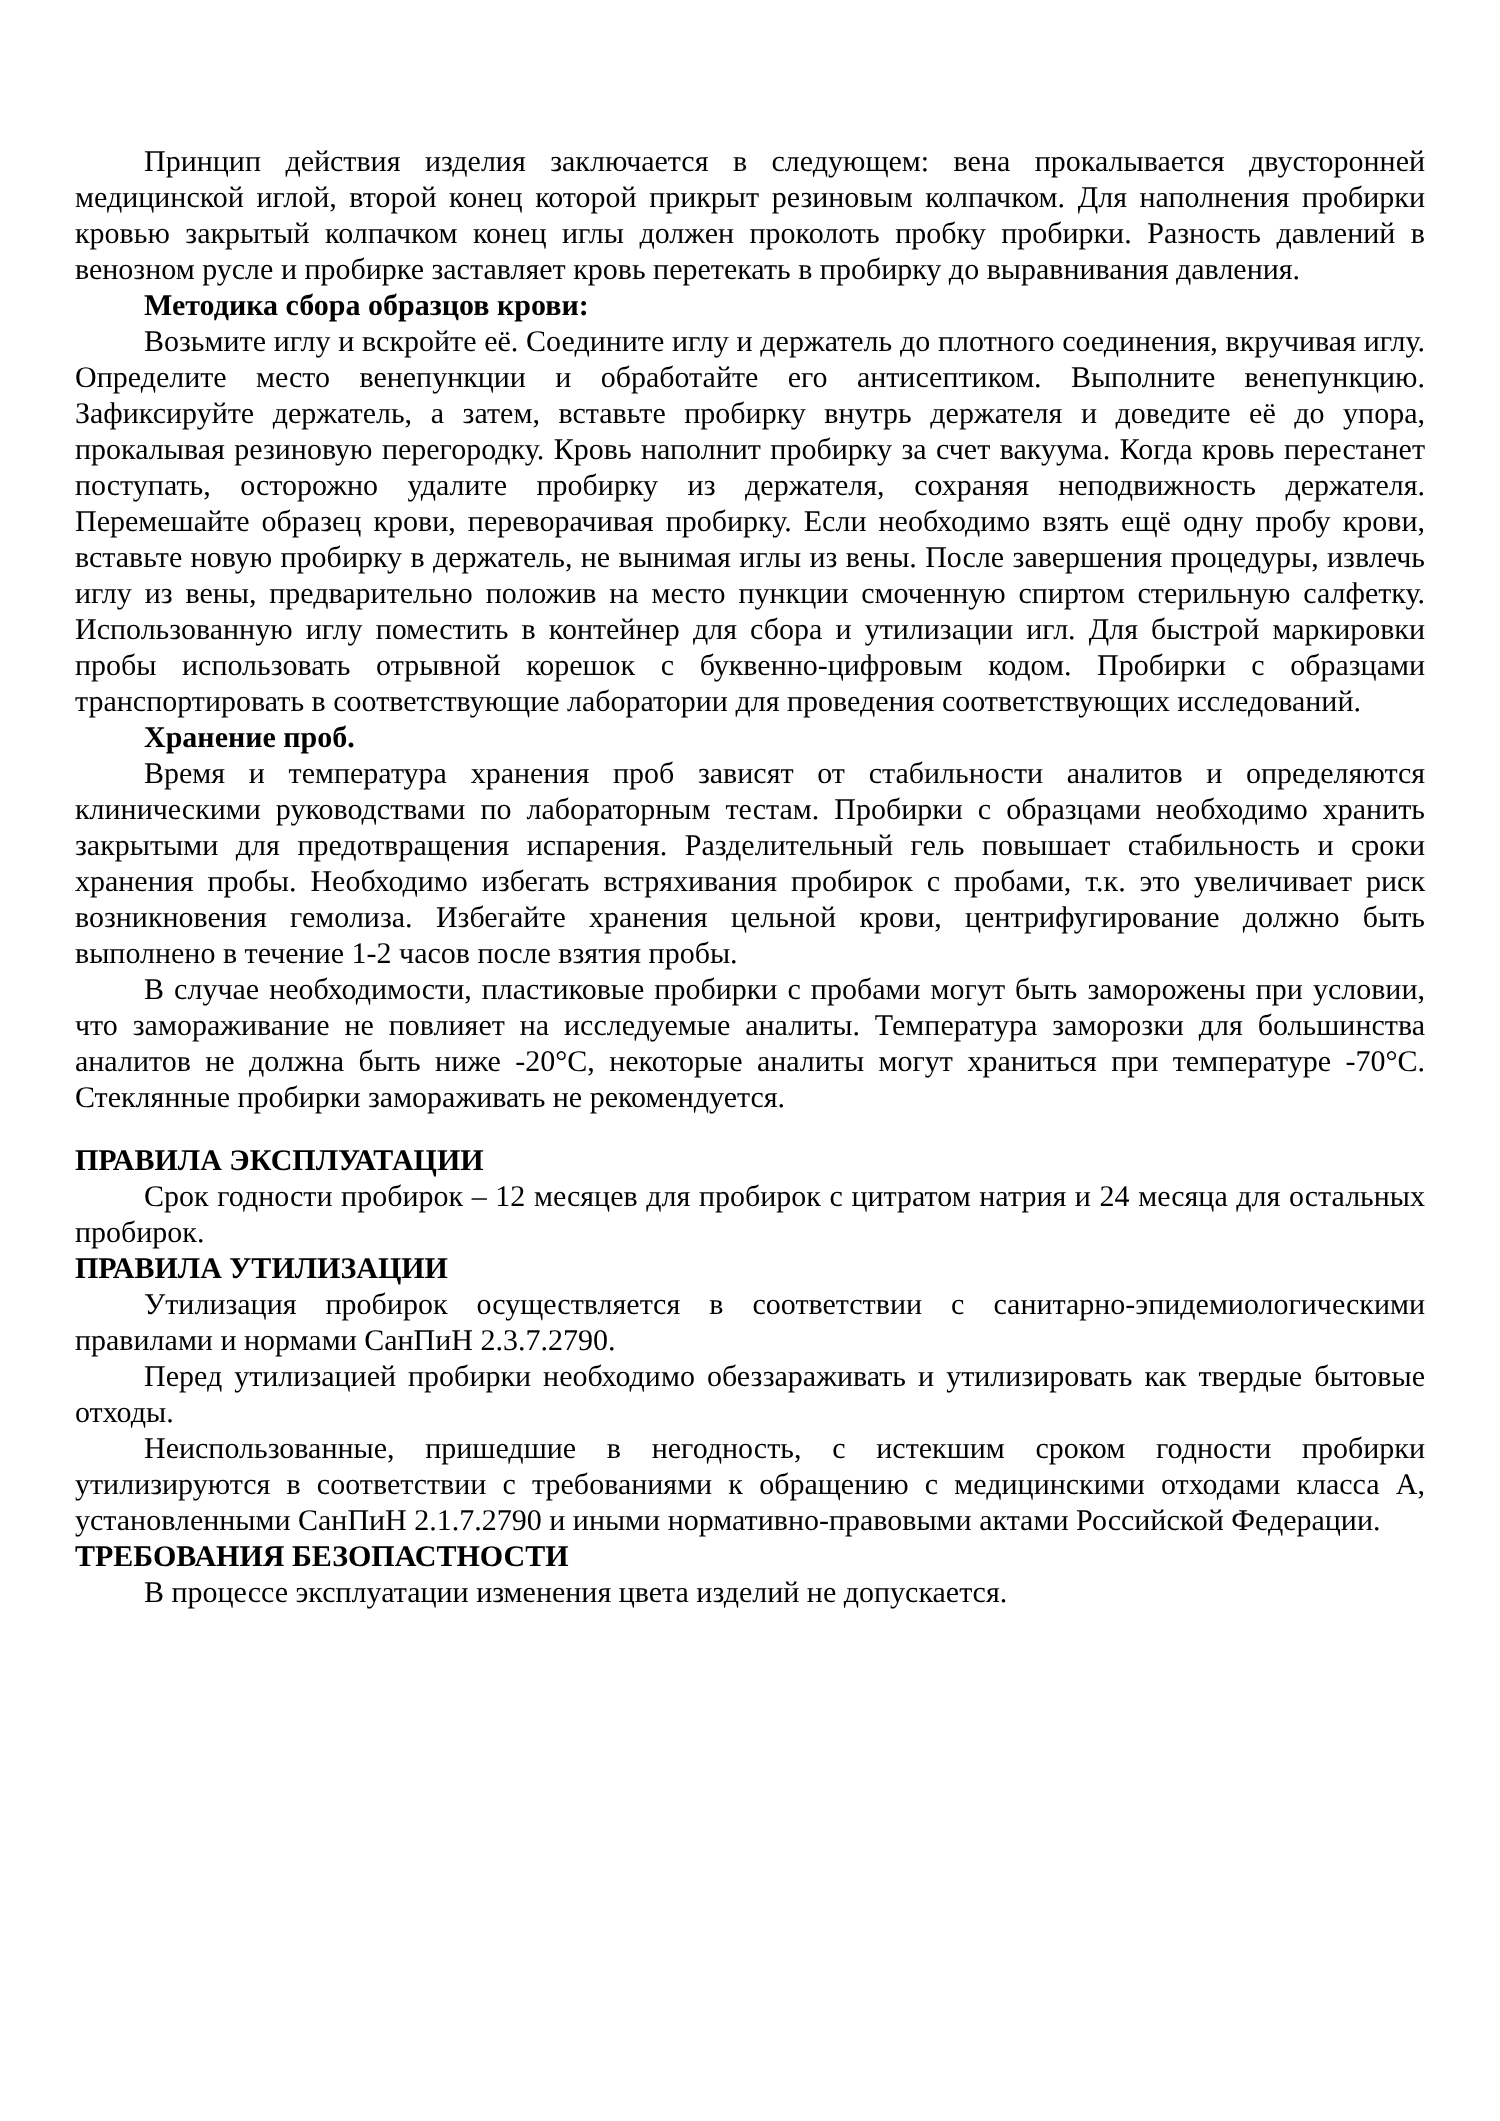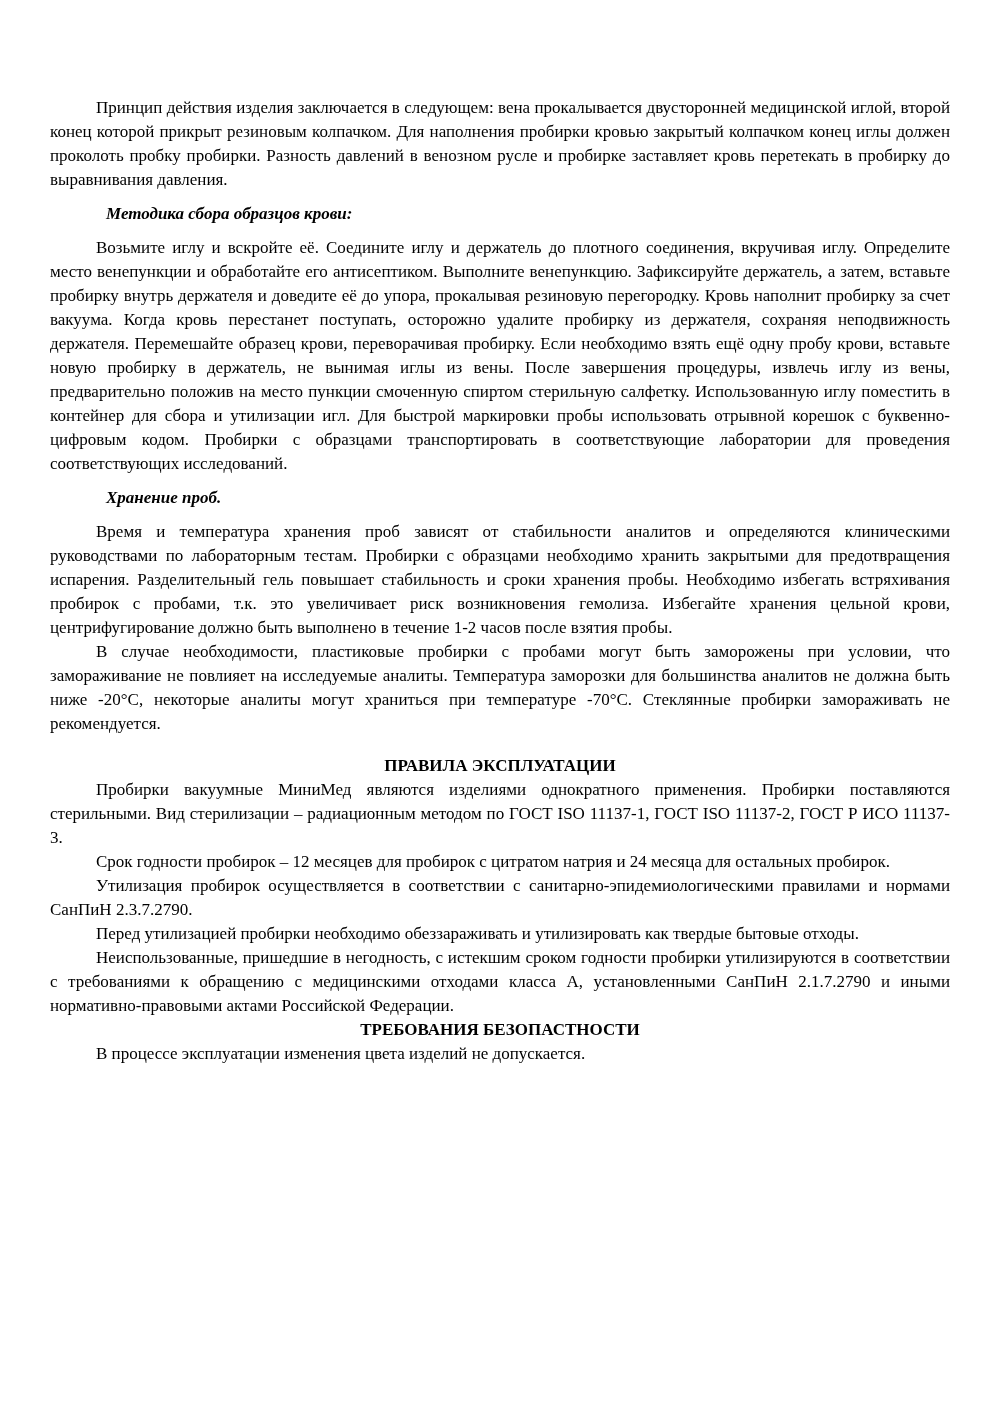--- a/index.html
+++ b/index.html
@@ -11,59 +11,57 @@
     position: relative;
     width: 1000px;
     height: 1414px;
     background: #ffffff;
     overflow: hidden;
     font-family: "Liberation Serif", "DejaVu Serif", serif;
     color: #000000;
   }
   .content {
     padding: 96px 50px 0 50px;
-    font-size: 17px;
+    font-size: 20px;
     line-height: 24px;
     text-align: justify;
   }
   .para {
     margin: 0;
     text-indent: 46px;
     text-align: justify;
   }
   .subheading {
-    margin: 10px;
+    margin: 0;
     text-indent: 46px;
     font-weight: bold;
     text-align: left;
-    font-style: italic;
   }
   .center-heading {
     margin: 0;
     text-indent: 0;
     font-weight: bold;
-    text-align: center;
   }
   .gap-before {
     margin-top: 18px;
   }
 </style>
 </head>
 <body>
 
 <div class="page">
   <div class="content">
     <p class="para">Принцип действия изделия заключается в следующем: вена прокалывается двусторонней медицинской иглой, второй конец которой прикрыт резиновым колпачком. Для наполнения пробирки кровью закрытый колпачком конец иглы должен проколоть пробку пробирки. Разность давлений в венозном русле и пробирке заставляет кровь перетекать в пробирку до выравнивания давления.</p>
     <p class="subheading">Методика сбора образцов крови:</p>
     <p class="para">Возьмите иглу и вскройте её. Соедините иглу и держатель до плотного соединения, вкручивая иглу. Определите место венепункции и обработайте его антисептиком. Выполните венепункцию. Зафиксируйте держатель, а затем, вставьте пробирку внутрь держателя и доведите её до упора, прокалывая резиновую перегородку. Кровь наполнит пробирку за счет вакуума. Когда кровь перестанет поступать, осторожно удалите пробирку из держателя, сохраняя неподвижность держателя. Перемешайте образец крови, переворачивая пробирку. Если необходимо взять ещё одну пробу крови, вставьте новую пробирку в держатель, не вынимая иглы из вены. После завершения процедуры, извлечь иглу из вены, предварительно положив на место пункции смоченную спиртом стерильную салфетку. Использованную иглу поместить в контейнер для сбора и утилизации игл. Для быстрой маркировки пробы использовать отрывной корешок с буквенно-цифровым кодом. Пробирки с образцами транспортировать в соответствующие лаборатории для проведения соответствующих исследований.</p>
     <p class="subheading">Хранение проб.</p>
     <p class="para">Время и температура хранения проб зависят от стабильности аналитов и определяются клиническими руководствами по лабораторным тестам. Пробирки с образцами необходимо хранить закрытыми для предотвращения испарения. Разделительный гель повышает стабильность и сроки хранения пробы. Необходимо избегать встряхивания пробирок с пробами, т.к. это увеличивает риск возникновения гемолиза. Избегайте хранения цельной крови, центрифугирование должно быть выполнено в течение 1-2 часов после взятия пробы.</p>
     <p class="para">В случае необходимости, пластиковые пробирки с пробами могут быть заморожены при условии, что замораживание не повлияет на исследуемые аналиты. Температура заморозки для большинства аналитов не должна быть ниже -20°С, некоторые аналиты могут храниться при температуре -70°С. Стеклянные пробирки замораживать не рекомендуется.</p>
     <p class="center-heading gap-before">ПРАВИЛА ЭКСПЛУАТАЦИИ</p>
-    <p class="para">Пробирки вакуумные МиниМед являются изделиями однократного применения. Пробирки поставляются стерильными. Вид стерилизации – радиационным методом по ГОСТ ISO 11137-1, ГОСТ ISO 11137-2, ГОСТ Р ИСО 11137-3.</p>
     <p class="para">Срок годности пробирок – 12 месяцев для пробирок с цитратом натрия и 24 месяца для остальных пробирок.</p>
+    <p class="center-heading">ПРАВИЛА УТИЛИЗАЦИИ</p>
     <p class="para">Утилизация пробирок осуществляется в соответствии с санитарно-эпидемиологическими правилами и нормами СанПиН 2.3.7.2790.</p>
     <p class="para">Перед утилизацией пробирки необходимо обеззараживать и утилизировать как твердые бытовые отходы.</p>
     <p class="para">Неиспользованные, пришедшие в негодность, с истекшим сроком годности пробирки утилизируются в соответствии с требованиями к обращению с медицинскими отходами класса А, установленными СанПиН 2.1.7.2790 и иными нормативно-правовыми актами Российской Федерации.</p>
     <p class="center-heading">ТРЕБОВАНИЯ БЕЗОПАСТНОСТИ</p>
     <p class="para">В процессе эксплуатации изменения цвета изделий не допускается.</p>
   </div>
 </div>
 
 </body></html>

